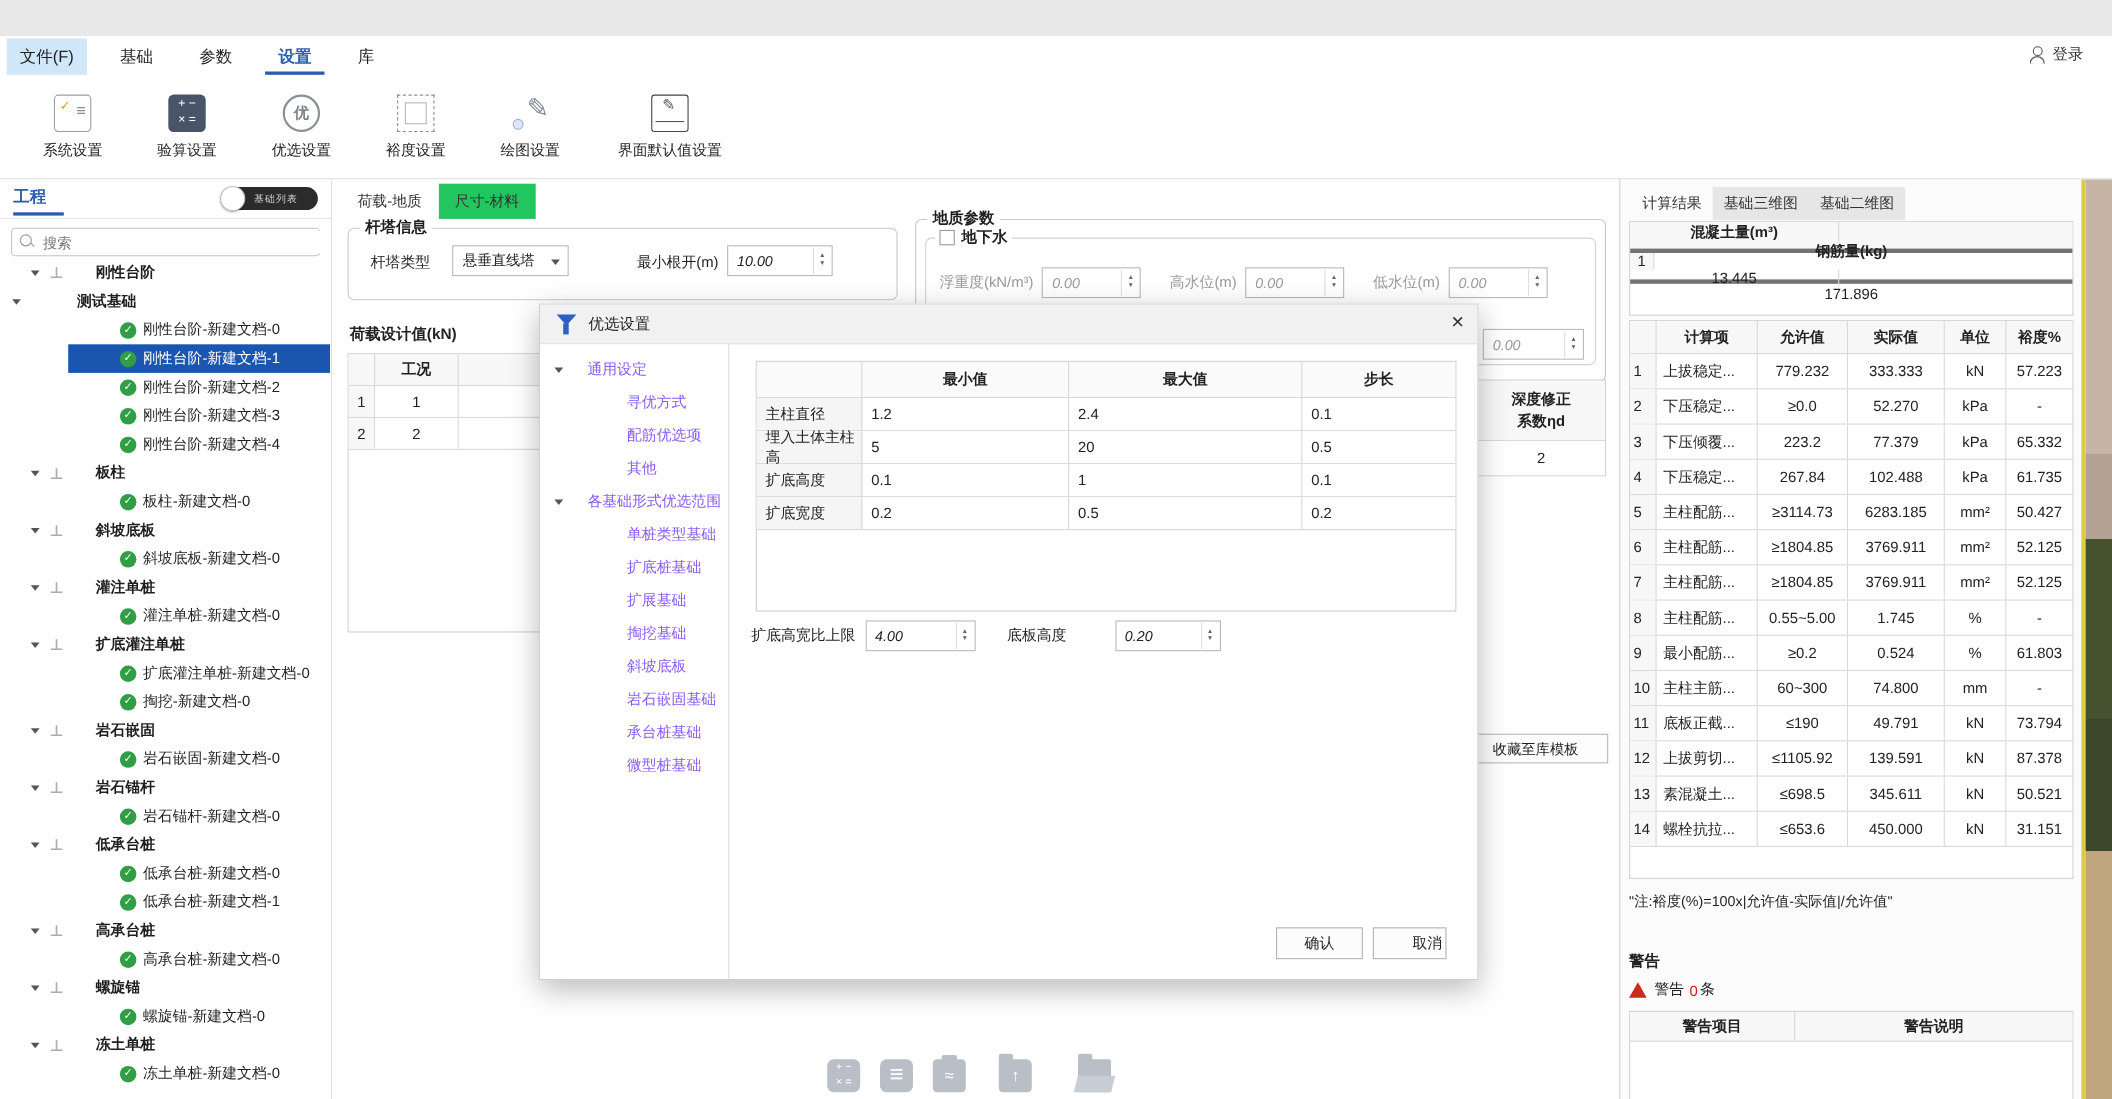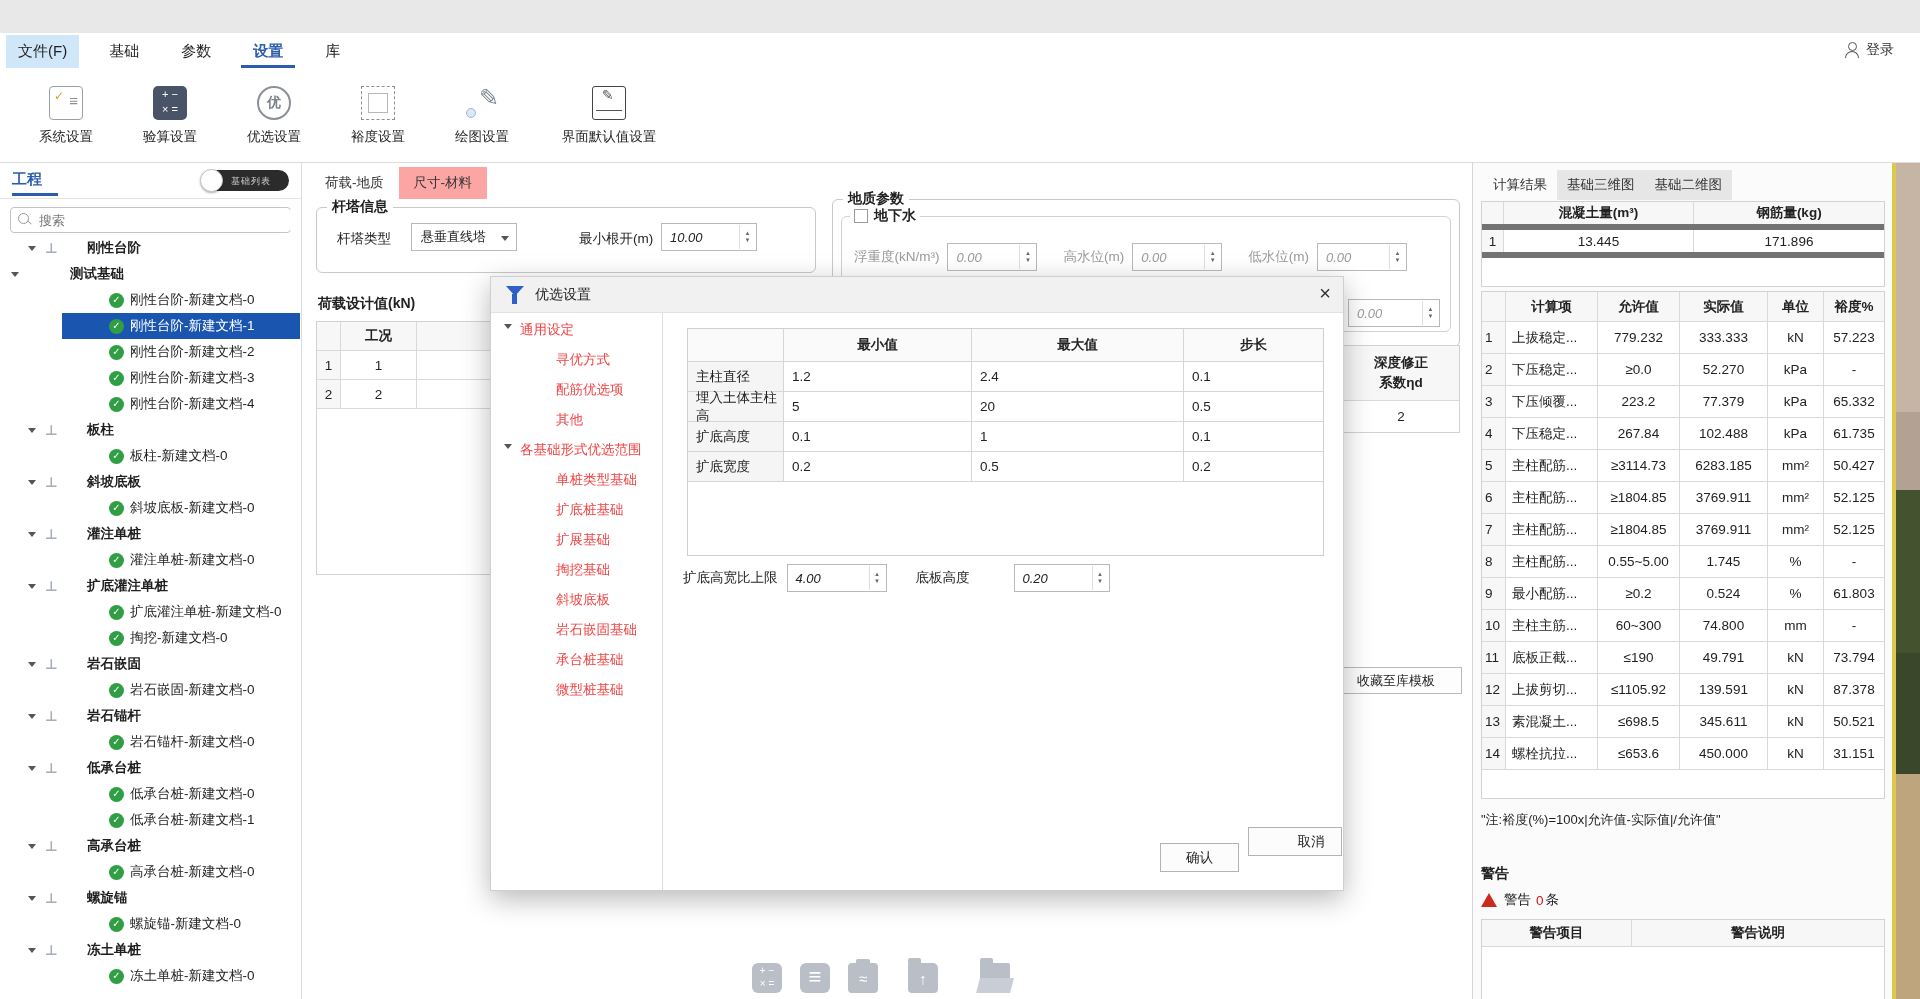--- a/index.html
+++ b/index.html
@@ -63,21 +63,21 @@
   .ficon { width:17px; flex:0 0 17px; color:#a7aeb7; font-size:14px; text-align:center; }
   .ficon::before { content:"⊥"; font-weight:bold; }
   .chk { width:15px; height:15px; flex:0 0 15px; background:#2f9e44; border-radius:50%; position:relative; }
   .chk::before { content:"✓"; position:absolute; left:50%; top:50%; transform:translate(-50%,-52%); color:#fff; font-size:10px; font-weight:bold; }
   .hide { visibility:hidden; }
 
   
   .center { position:absolute; left:302px; top:130px; width:1170px; height:860px; background:#fff; }
   .ctabs { position:absolute; left:8px; top:4px; display:flex; }
   .ctab { padding:7px 15px; font-size:13.5px; color:#333; cursor:pointer; }
-  .ctab.inactive { background:#fca5a5; }
+  .ctab.inactive { background:#22c55e; }
   .group { position:absolute; border:1px solid #c9c9c9; border-radius:6px; background:#fff; }
   .gtitle { position:absolute; top:-10px; left:10px; background:#fff; padding:0 5px; font-size:14px; font-weight:bold; color:#1f1f1f; }
   .tower { left:14px; top:44px; width:500px; height:66px; }
   .geo { left:530px; top:36px; width:628px; height:148px; }
   .inner-gw { position:absolute; left:8px; top:16px; width:610px; height:116px; border:1px solid #d2d2d2; border-radius:6px; }
   .gw-title { position:absolute; top:-10px; left:8px; background:#fff; padding:0 4px; display:flex; align-items:center; gap:6px; font-size:14px; font-weight:bold; }
   .cb { width:14px; height:14px; border:1px solid #9a9a9a; background:#fff; display:inline-block; }
   .flabel { font-size:13.5px; color:#9a9a9a; }
   .dlabel { font-size:13.5px; color:#1f1f1f; }
   .dd { position:absolute; height:28px; border:1px solid #b9b9b9; background:#fff; font-size:13px; display:flex; align-items:center; padding:0 22px 0 9px; cursor:pointer; }
@@ -127,51 +127,51 @@
   .ic2-dir::after { content:""; position:absolute; left:-2px; bottom:0; width:34px; height:15px; background:#c9ced6; transform:skewX(-14deg); }
 
   
   .dialog { position:absolute; left:490px; top:243px; width:854px; height:615px; background:#fff; border:1px solid #cfcfcf; box-shadow:0 8px 26px rgba(0,0,0,.28); z-index:50; }
   .dlg-title { position:relative; height:36px; background:#f1f1f1; border-bottom:1px solid #e2e2e2; display:flex; align-items:center; padding-left:14px; gap:10px; font-size:14px; color:#1f1f1f; }
   .funnel { position:relative; width:20px; height:20px; }
   .funnel::before { content:""; position:absolute; left:1px; top:1px; border-left:9px solid transparent; border-right:9px solid transparent; border-top:10px solid #2e5fc4; }
   .funnel::after { content:""; position:absolute; left:7px; top:9px; width:5px; height:10px; background:#2e5fc4; }
   .dlg-close { position:absolute; right:12px; top:5px; font-size:20px; color:#333; cursor:pointer; }
   .dlg-tree { position:absolute; left:0; top:36px; bottom:0; width:172px; border-right:1px solid #ddd; padding-top:8px; background:#fff; }
-  .dtrow { height:30px; display:flex; align-items:flex-start; gap:7px; font-size:13.5px; color:#ef4444; cursor:pointer; }
+  .dtrow { height:30px; display:flex; align-items:center; gap:21px; font-size:13.5px; color:#8b5cf6; cursor:pointer; }
   .dtrow.l0 { padding-left:12px; }
   .dtrow.l1 { padding-left:48px; }
   .dlg-table { position:absolute; left:196px; top:51px; width:637px; height:228px; border:1px solid #cfcfcf; font-size:13.5px; }
   .dth { display:flex; height:33px; border-bottom:1px solid #d6d6d6; background:#fafafa; font-weight:bold; }
   .dtr { display:flex; height:30px; border-bottom:1px solid #d6d6d6; background:#fff; }
   .dc { display:flex; align-items:center; padding-left:8px; border-right:1px solid #d6d6d6; }
   .dth .dc { justify-content:center; padding-left:0; }
   .dc0 { width:96px; }
   .dtr .dc0 { background:#f5f5f5; }
   .dc1 { width:188px; }
   .dc2 { width:212px; }
   .dc3 { flex:1; border-right:none; }
   .dlg-spins { position:absolute; left:192px; top:287px; right:24px; display:flex; align-items:center; }
   .spg { display:flex; align-items:center; }
   .spg .slab { font-size:13.5px; margin-right:9px; }
   .spg .spin { width:100px; margin-right:15px; }
   .spg:last-child .spin { width:96px; margin-right:0; }
   .spg:last-child .slab { margin-left:14px; margin-right:44px; }
   .dlg-btn { position:absolute; height:29px; border:1px solid #b3b3b3; background:#fcfcfc; font-size:13.5px; font-family:inherit; color:#1f1f1f; cursor:pointer; }
   .btn-ok { left:669px; top:566px; width:79px; }
-  .btn-cancel { left:757px; top:550px; width:94px;padding-left:32px; }
+  .btn-cancel { left:757px; top:566px; width:67px;padding-left:32px; }
 
   
   .rightpanel { position:absolute; left:1472px; top:130px; width:420px; height:860px; background:#fbfbfb; border-left:1px solid #d5d5d5; }
   .rtabs { position:absolute; left:10px; top:7px; display:flex; }
   .rtab { padding:6px 10px; font-size:13.5px; color:#333; cursor:pointer; }
   .rtab.inactive { background:#e6e6e6; }
   .rtable { position:absolute; border:1px solid #d2d2d2; background:#fff; font-size:13.5px; }
   .sumt { left:8px; top:38px; width:404px; height:86px; }
-  .sum-head, .sum-row { display:flex; height:28px; border-bottom:6px solid #737373; }
+  .sum-head, .sum-row { display:flex; height:28px; border-bottom:4px solid #737373;flex-direction:column; }
   .sum-head { background:#f7f7f7; font-weight:bold; }
   .sc0 { width:22px; background:#f7f7f7; border-right:1px solid #d9d9d9; display:flex; align-items:center; justify-content:center; }
   .sc1 { width:190px; border-right:1px solid #d9d9d9; display:flex; align-items:center; justify-content:center; }
   .sc2 { flex:1; display:flex; align-items:center; justify-content:center; }
   .rest { left:8px; top:128px; width:404px; height:508px; }
   .rr { display:flex; height:32px; border-bottom:1px solid #d9d9d9; }
   .rr.rhead { height:30px; background:#f7f7f7; font-weight:bold; }
   .rc { display:flex; align-items:center; justify-content:center; border-right:1px solid #d9d9d9; overflow:hidden; white-space:nowrap; }
   .rc0 { width:24px; background:#f7f7f7; justify-content:flex-start; padding-left:3px; }
   .rc1 { width:92px; justify-content:flex-start; padding-left:6px; }

